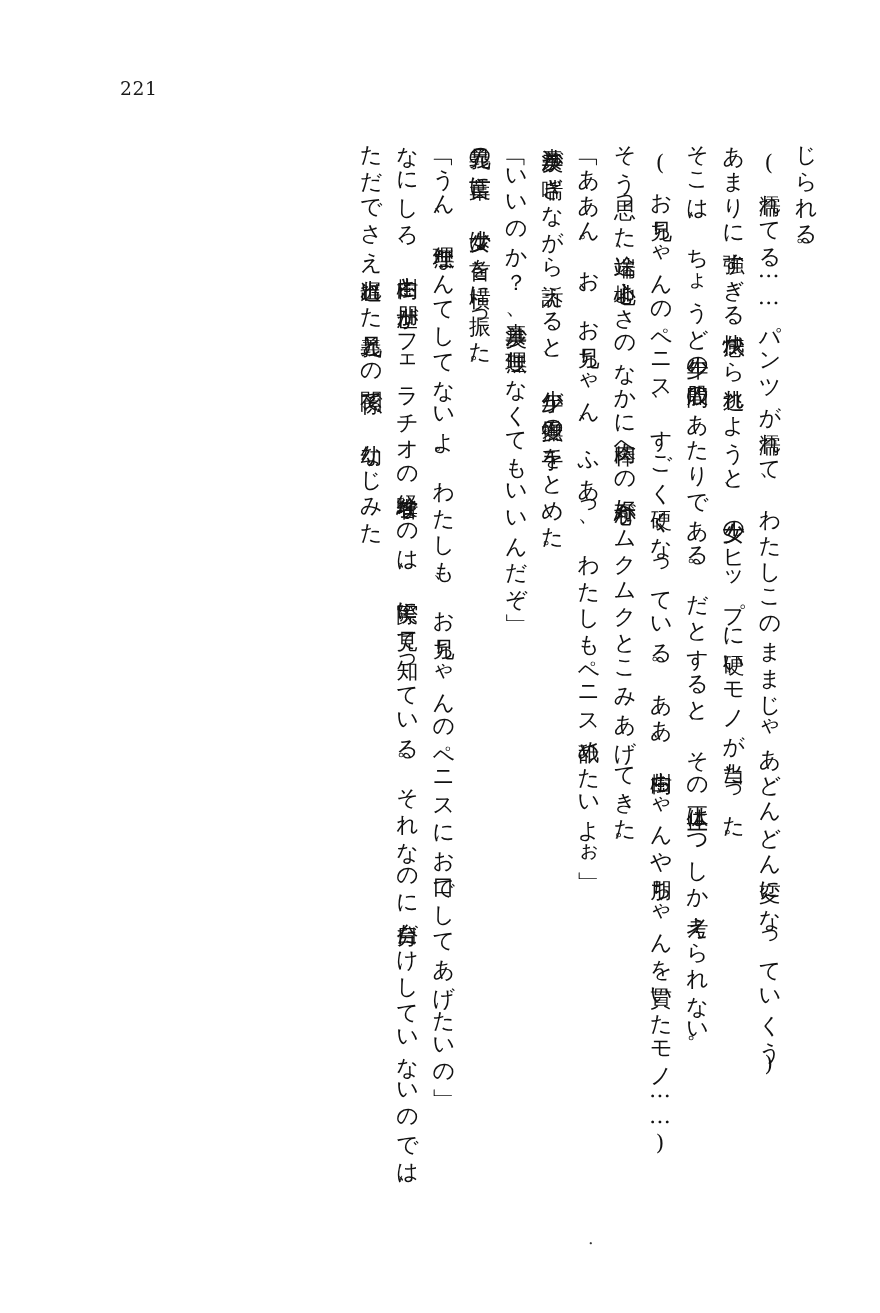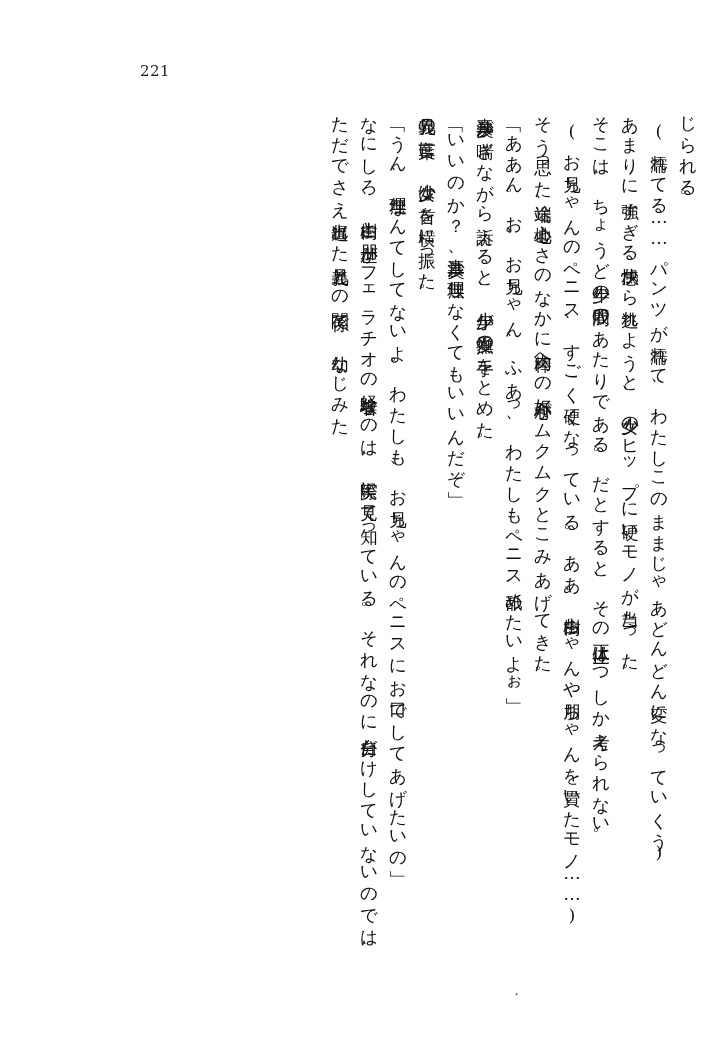--- a/index.html
+++ b/index.html
@@ -16,21 +16,20 @@
     overflow: hidden;
   }
 
   .page {
     position: absolute;
     left: 0;
     top: 0;
     width: 596px;
     height: 1050px;
     background: #ffffff;
-    margin-left: 44px;
   }
 
   .page-number {
     position: absolute;
     left: 96px;
     top: 62px;
     font-size: 15px;
     letter-spacing: 0.5px;
     color: #1a1a1a;
     font-family: "DejaVu Serif", "Liberation Serif", serif;

